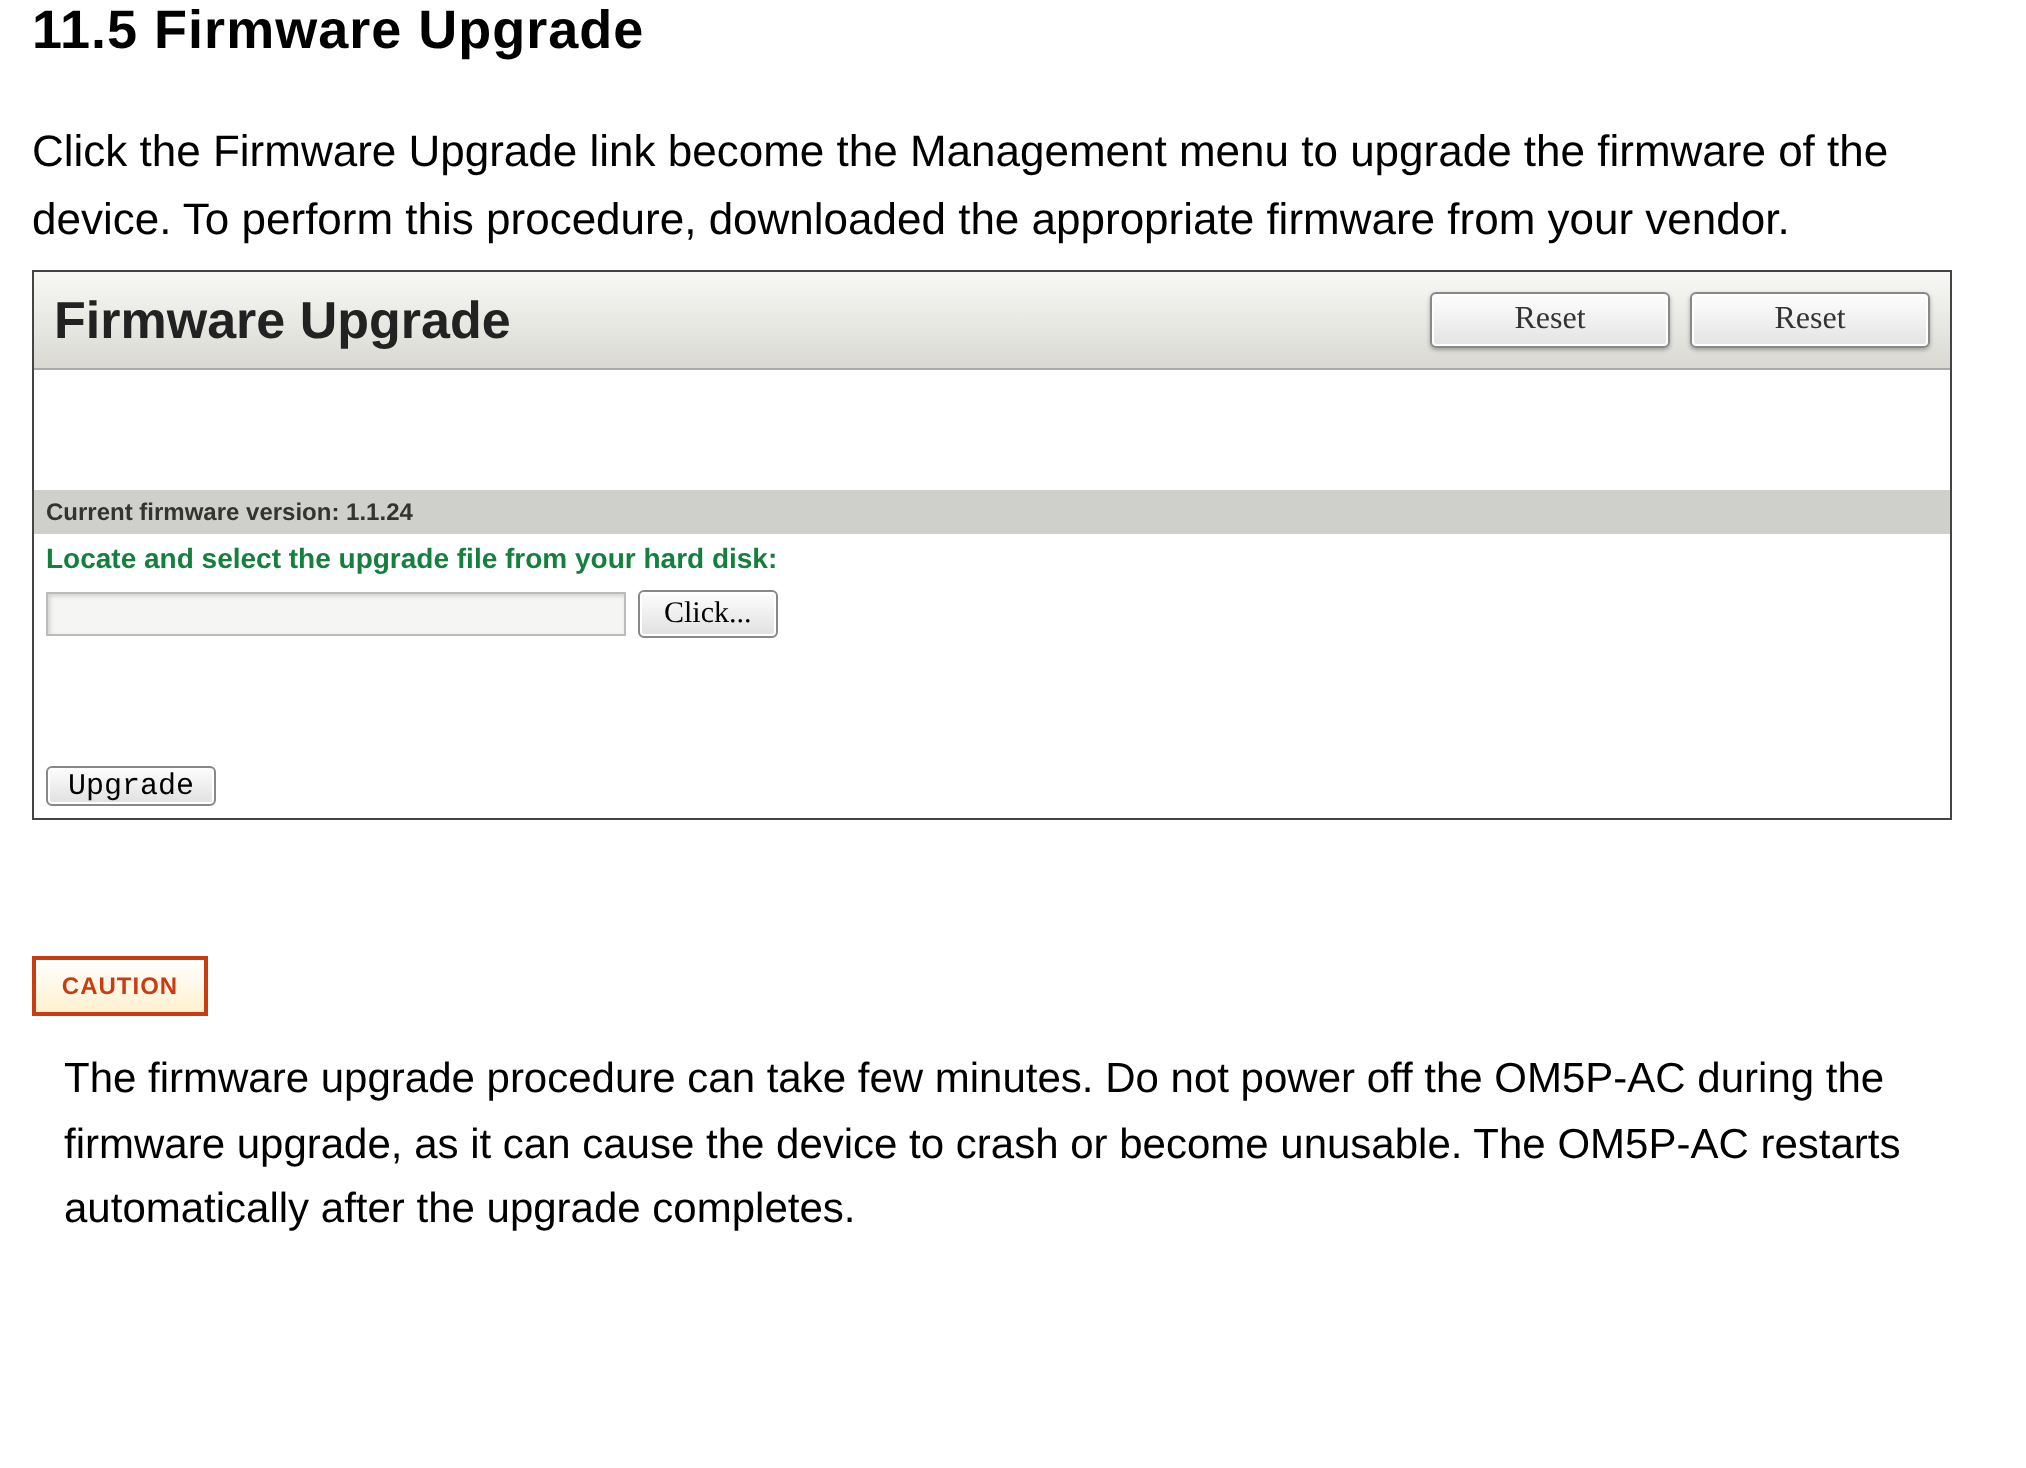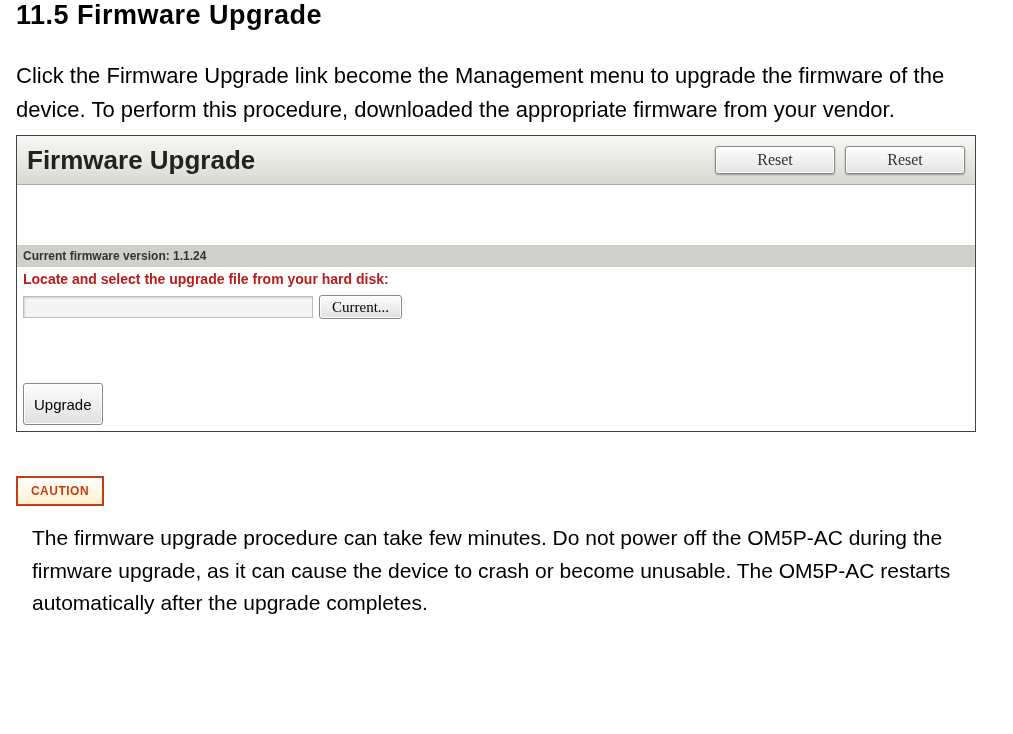--- a/index.html
+++ b/index.html
@@ -70,21 +70,21 @@
       padding: 4px 6px;
       font-family: Verdana, Arial, sans-serif;
       font-size: 12px;
       color: #333;
       font-weight: bold;
     }
     .select-file-row {
       padding: 4px 6px;
       font-family: Verdana, Arial, sans-serif;
       font-size: 14px;
-      color: #b91c1c;
+      color: #15803d;
       font-weight: bold;
     }
     .file-row {
       padding: 4px 6px;
       display: flex;
       align-items: center;
       gap: 6px;
     }
     .file-text-input {
       width: 290px;
@@ -105,32 +105,32 @@
       font-family: "Times New Roman", serif;
       font-size: 15px;
       cursor: pointer;
       box-shadow: inset 0 0 0 1px #fff;
     }
     .upgrade-row {
       margin-top: 56px;
       padding: 4px 6px 6px 6px;
     }
     .upgrade-btn {
-      height: 42px;
+      height: 20px;
       padding: 0 10px;
       border: 1px solid #888;
       border-radius: 3px;
       background: linear-gradient(#fdfdfd, #e0e0e0);
-      font-family: Liberation Sans, sans-serif;
+      font-family: Liberation Mono, monospace;
       font-size: 15px;
       cursor: pointer;
       box-shadow: inset 0 0 0 1px #fff;
     }
     .caution-icon-wrap {
-      margin-top: 44px;
+      margin-top: 68px;
       margin-bottom: 14px;
     }
     .caution-icon {
       display: inline-block;
       width: 84px;
       height: 26px;
       background: linear-gradient(#fff, #fff1cf);
       border: 2px solid #c93c12;
       color: #c93c12;
       font-family: "Arial Black", Arial, sans-serif;
@@ -170,21 +170,21 @@
   <div class="firmware-version-row">
     <span>Current firmware version: </span><span>1.1.24</span>
   </div>
 
   <div class="select-file-row">
     <span>Locate and select the upgrade file from your hard disk:</span>
   </div>
 
   <div class="file-row">
     <input type="text" class="file-text-input" value="" style="">
-    <button class="browse-btn">Current...</button>
+    <button class="browse-btn">Click...</button>
   </div>
 
   <div class="upgrade-row">
     <button class="upgrade-btn">Upgrade</button>
   </div>
 </div>
 
 <div class="caution-icon-wrap">
   <span class="caution-icon">CAUTION</span>
 </div>

